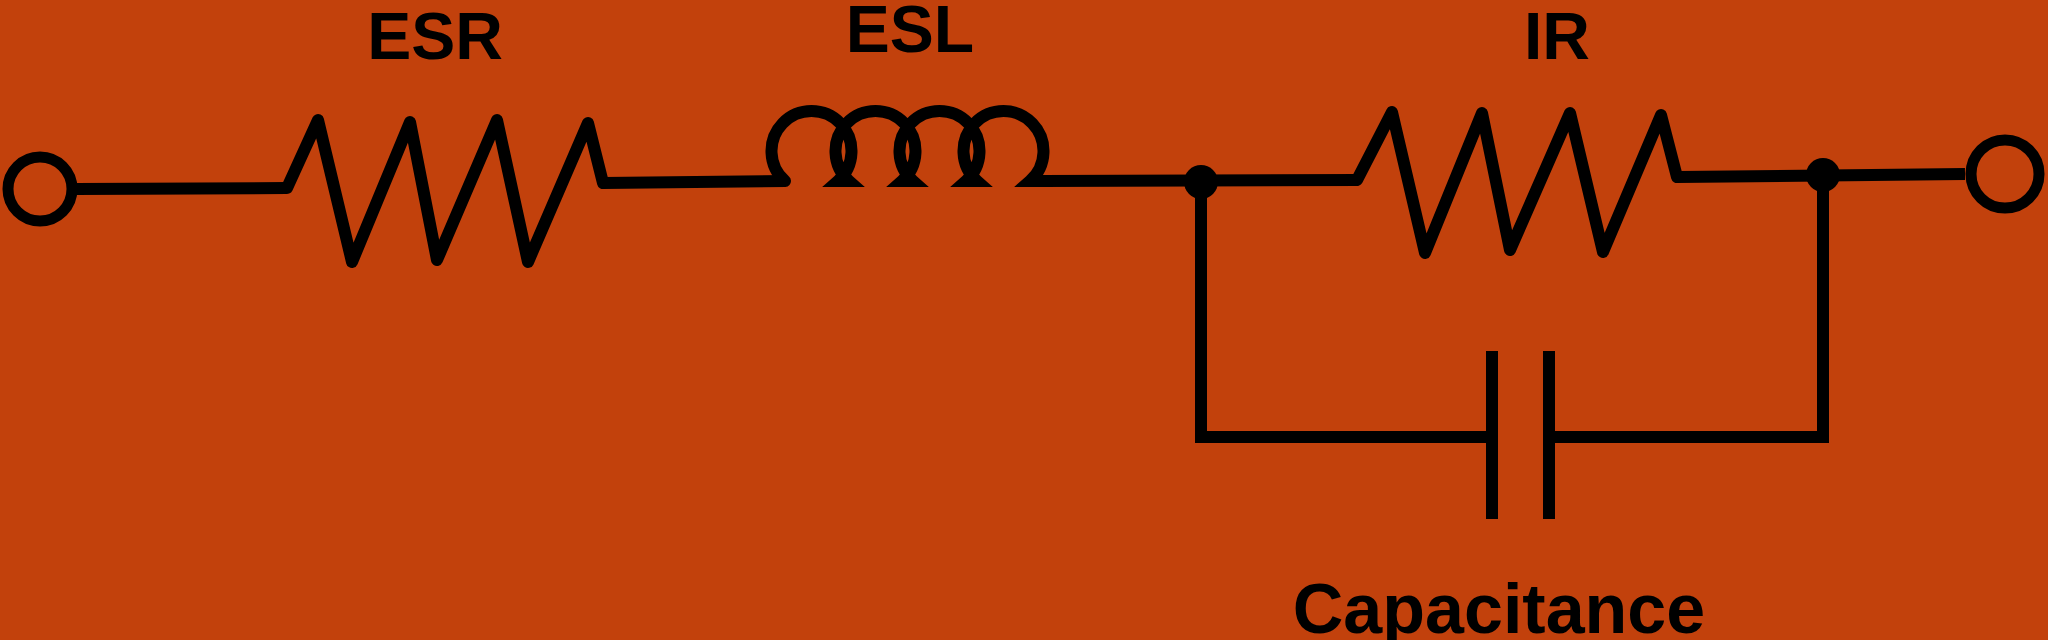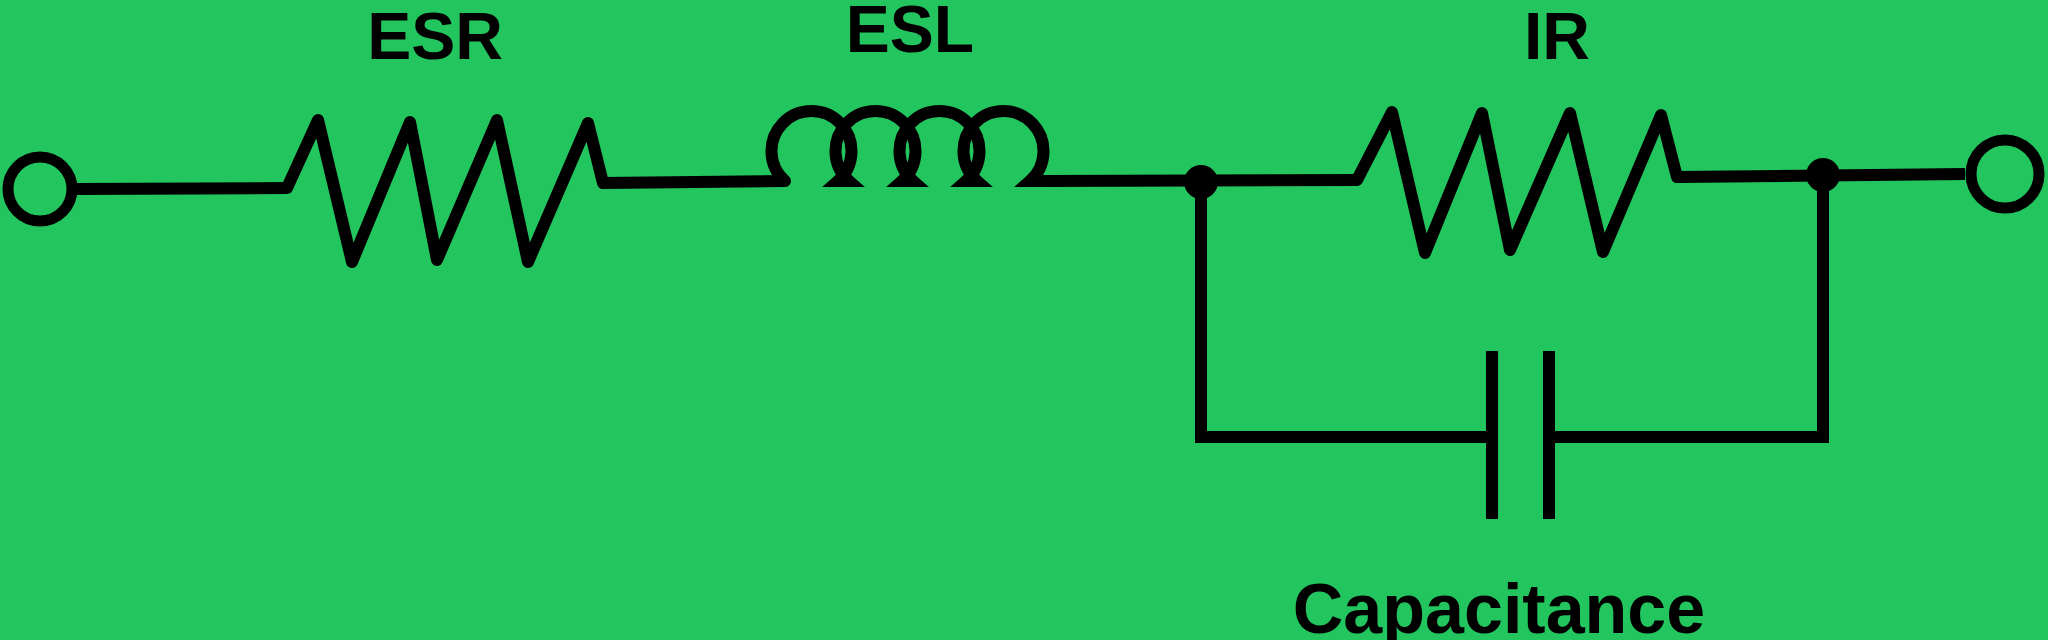--- a/index.html
+++ b/index.html
@@ -4,21 +4,21 @@
 <style>
   html, body {
     margin: 0;
     padding: 0;
     background: #ffffff;
   }
   #screen {
     position: relative;
     width: 2048px;
     height: 640px;
-    background: #22c55e;
+    background: #c2410c;
     overflow: hidden;
     font-family: "Liberation Sans", sans-serif;
   }
   #circuit-svg {
     position: absolute;
     left: 0;
     top: 0;
     width: 2048px;
     height: 640px;
   }

